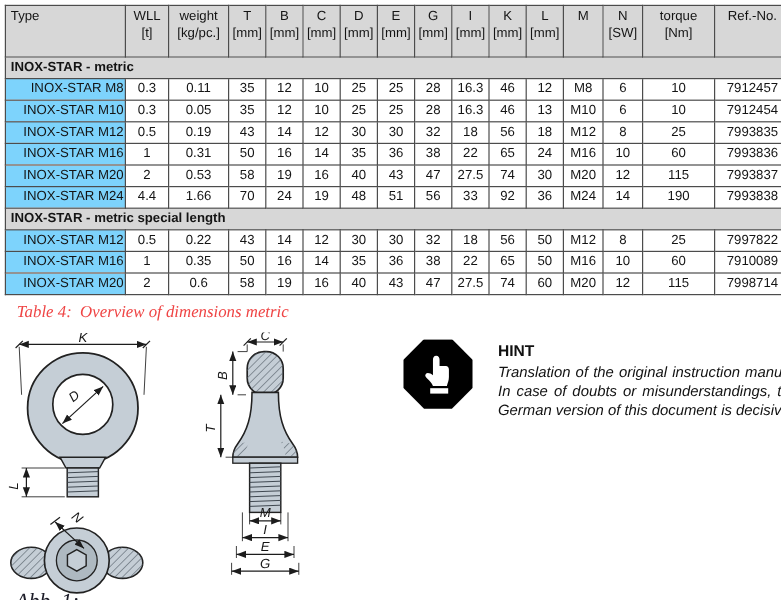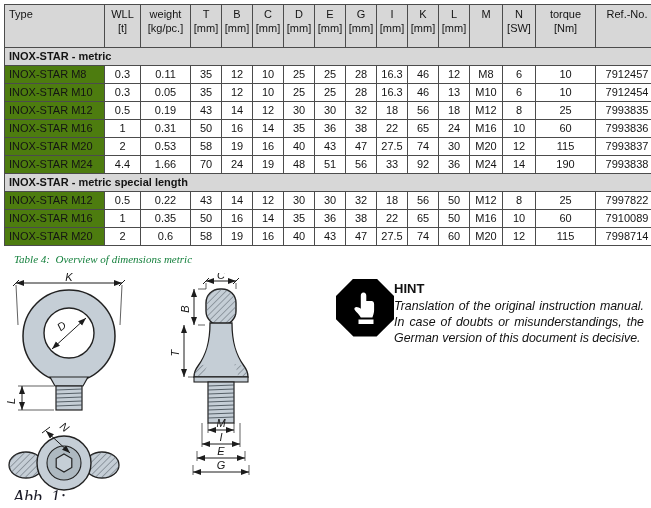--- a/index.html
+++ b/index.html
@@ -7,43 +7,43 @@
   .page{position:relative;width:651px;height:500px;overflow:hidden;background:#fff;}
 
   
   table.dims{border-collapse:collapse;table-layout:fixed;width:644px;margin:4px 0 0 4px;
     font-size:11px;color:#141414;}
   table.dims th,table.dims td{border:1px solid #4c4c4c;overflow:hidden;white-space:nowrap;}
   table.dims th{background:#d7d7d7;font-weight:normal;vertical-align:top;text-align:center;
     padding:2px 0 11px;line-height:1.3;}
   table.dims th.type-head{text-align:left;padding-left:4px;}
   table.dims td{text-align:center;padding:2px 1px;height:13px;}
-  table.dims td.type-cell{text-align:left;padding-left:4px;background:#4d7c0f;}
+  table.dims td.type-cell{text-align:right;padding-left:4px;background:#7dd3fc;}
   table.dims tr.section-row td{background:#d7d7d7;font-weight:bold;text-align:left;padding-left:4px;}
 
   
   .caption-row{display:flex;justify-content:space-between;align-items:baseline;
-    font-family:"Liberation Serif",serif;font-style:italic;font-size:11px;color:#15803d;
+    font-family:"Liberation Serif",serif;font-style:italic;font-size:14px;color:#ef4444;
     margin:7px 8px 0 14px;}
   .caption-row .tcap{white-space:pre-wrap;}
 
   
   .content{position:relative;height:240px;margin-top:8px;}
   .drawings{position:absolute;left:0;top:0;width:340px;height:240px;}
   .dwg{position:absolute;}
   .dwg-front{left:6px;top:0;}
   .dwg-side{left:148px;top:0;}
   .dwg-top{left:0;top:140px;}
   .fig-cap{position:absolute;left:13px;top:214px;font-family:"Liberation Serif",serif;
     font-style:italic;font-size:18px;color:#1c1c28;}
 
   svg text.dim{font-family:"Liberation Sans",sans-serif;font-style:italic;font-size:11px;fill:#161616;}
 
   
-  .hint{position:absolute;left:336px;top:6px;width:312px;display:flex;gap:0;align-items:flex-start;}
+  .hint{position:absolute;left:336px;top:6px;width:312px;display:flex;gap:21px;align-items:flex-start;}
   .hint-icon{flex:0 0 auto;width:58px;height:58px;background:#000;
     clip-path:polygon(30% 0,70% 0,100% 30%,100% 70%,70% 100%,30% 100%,0 70%,0 30%);
     display:flex;align-items:center;justify-content:center;}
   .hint-body{flex:1;}
   .hint-title{font-weight:bold;font-size:13px;margin:2px 0 2px;}
   .hint-text{font-style:italic;font-size:12.4px;line-height:1.3;text-align:justify;width:250px;}
 
   .footer-bar{position:absolute;left:57px;top:501px;width:72px;height:7px;background:#3d6eb4;}
 </style>
 </head>

